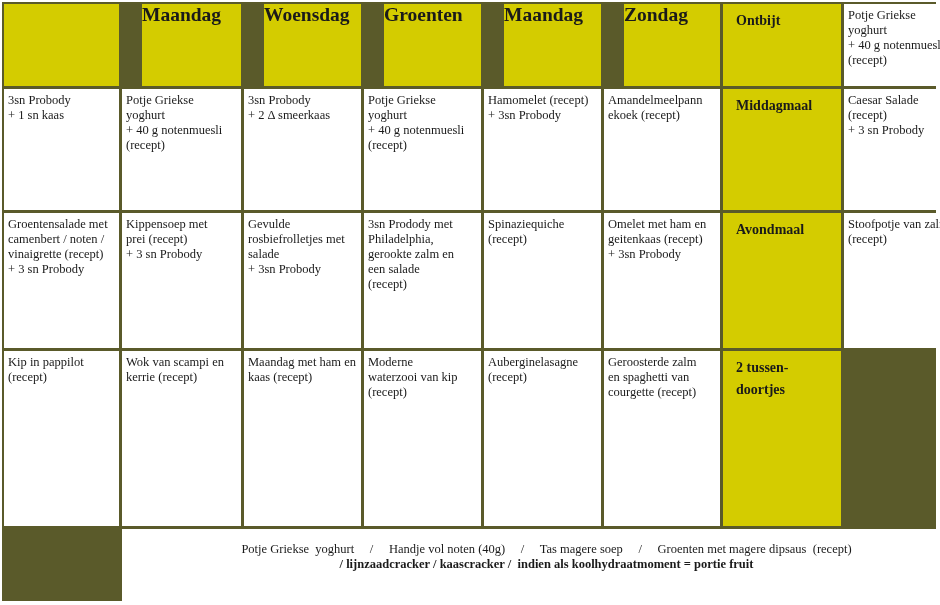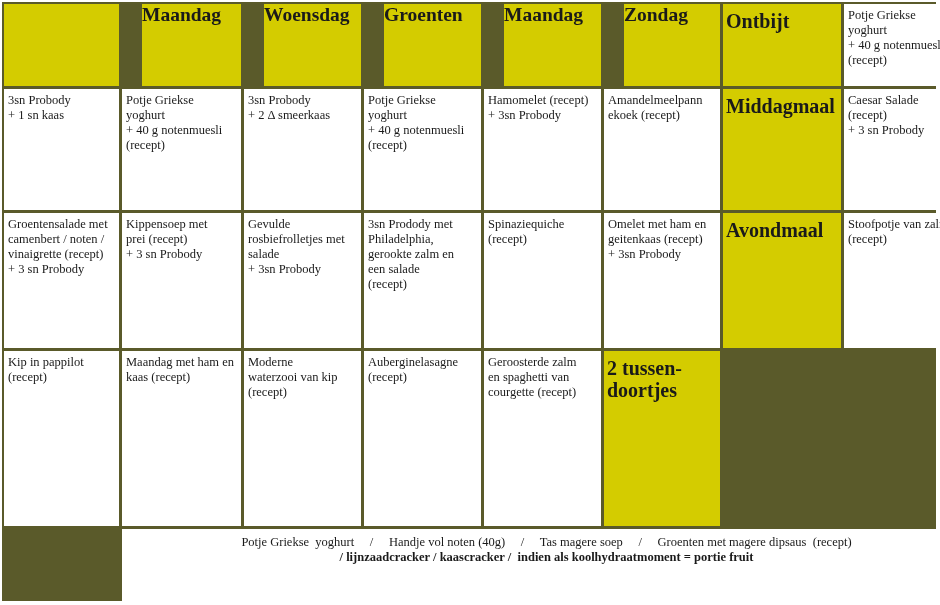--- a/index.html
+++ b/index.html
@@ -10,21 +10,21 @@
     grid-template-columns: 115px 119px 117px 117px 117px 116px 118px 117px;
     grid-template-rows: 82px 121px 135px 175px 84px;
     background:#5a5a2a;
     gap:3px;
     border:2px solid #5a5a2a;
     box-sizing:border-box;
   }
   .cell { background:#ffffff; padding:4px 4px; font-size:12.5px; line-height:15px; color:#1a1a1a; white-space:pre-line; overflow:hidden; }
   .hdr { background:#d4cc00; font-weight:bold; font-size:19.5px; color:#1a1a1a; text-align:left; white-space:nowrap;margin-left:20px; }
   .corner { background:#d4cc00; }
-  .rowlbl { background:#d4cc00; font-weight:bold; font-size:20px; color:#1a1a1a; padding:6px 3px; line-height:22px; white-space:pre-line; }
+  .rowlbl { background:#d4cc00; font-weight:bold; font-size:14px; color:#1a1a1a; padding:6px 13px; line-height:22px; white-space:pre-line; }
   .snack { grid-column: 2 / span 7; text-align:center; font-size:12.5px; line-height:15px; padding-top:6px; padding-left:40px; padding-right:30px; white-space:normal; }
   .snack span { display:block; }
 </style>
 </head>
 <body>
 
 <div class="grid">
   <div class="corner"></div>
   <div class="hdr">Maandag</div>
   <div class="hdr">Woensdag</div>
@@ -78,30 +78,32 @@
 (recept)</div>
   <div class="cell">Omelet met ham en
 geitenkaas (recept)
 + 3sn Probody</div>
 
   <div class="rowlbl">Avondmaal</div>
   <div class="cell">Stoofpotje van zalm
 (recept)</div>
   <div class="cell">Kip in pappilot
 (recept)</div>
+  <div class="cell">Wok van scampi en
+kerrie (recept)</div>
   <div class="cell">Maandag met ham en
 kaas (recept)</div>
   <div class="cell">Moderne
 waterzooi van kip
 (recept)</div>
   <div class="cell">Auberginelasagne
 (recept)</div>
   <div class="cell">Geroosterde zalm
 en spaghetti van
 courgette (recept)</div>
 
   <div class="rowlbl">2 tussen-
 doortjes</div>
   <div class="cell snack">
-    <span style="white-space:pre;">Potje Griekse  yoghurt     /     Handje vol noten (40g)     /     Tas magere soep     /     Groenten met magere dipsaus  (recept)</span>
+    <span style="white-space:pre;margin-top:7px;">Potje Griekse  yoghurt     /     Handje vol noten (40g)     /     Tas magere soep     /     Groenten met magere dipsaus  (recept)</span>
     <span style="white-space:pre;font-weight:bold;">/ lijnzaadcracker / kaascracker /  indien als koolhydraatmoment = portie fruit</span>
   </div>
 </div>
 
 </body></html>

